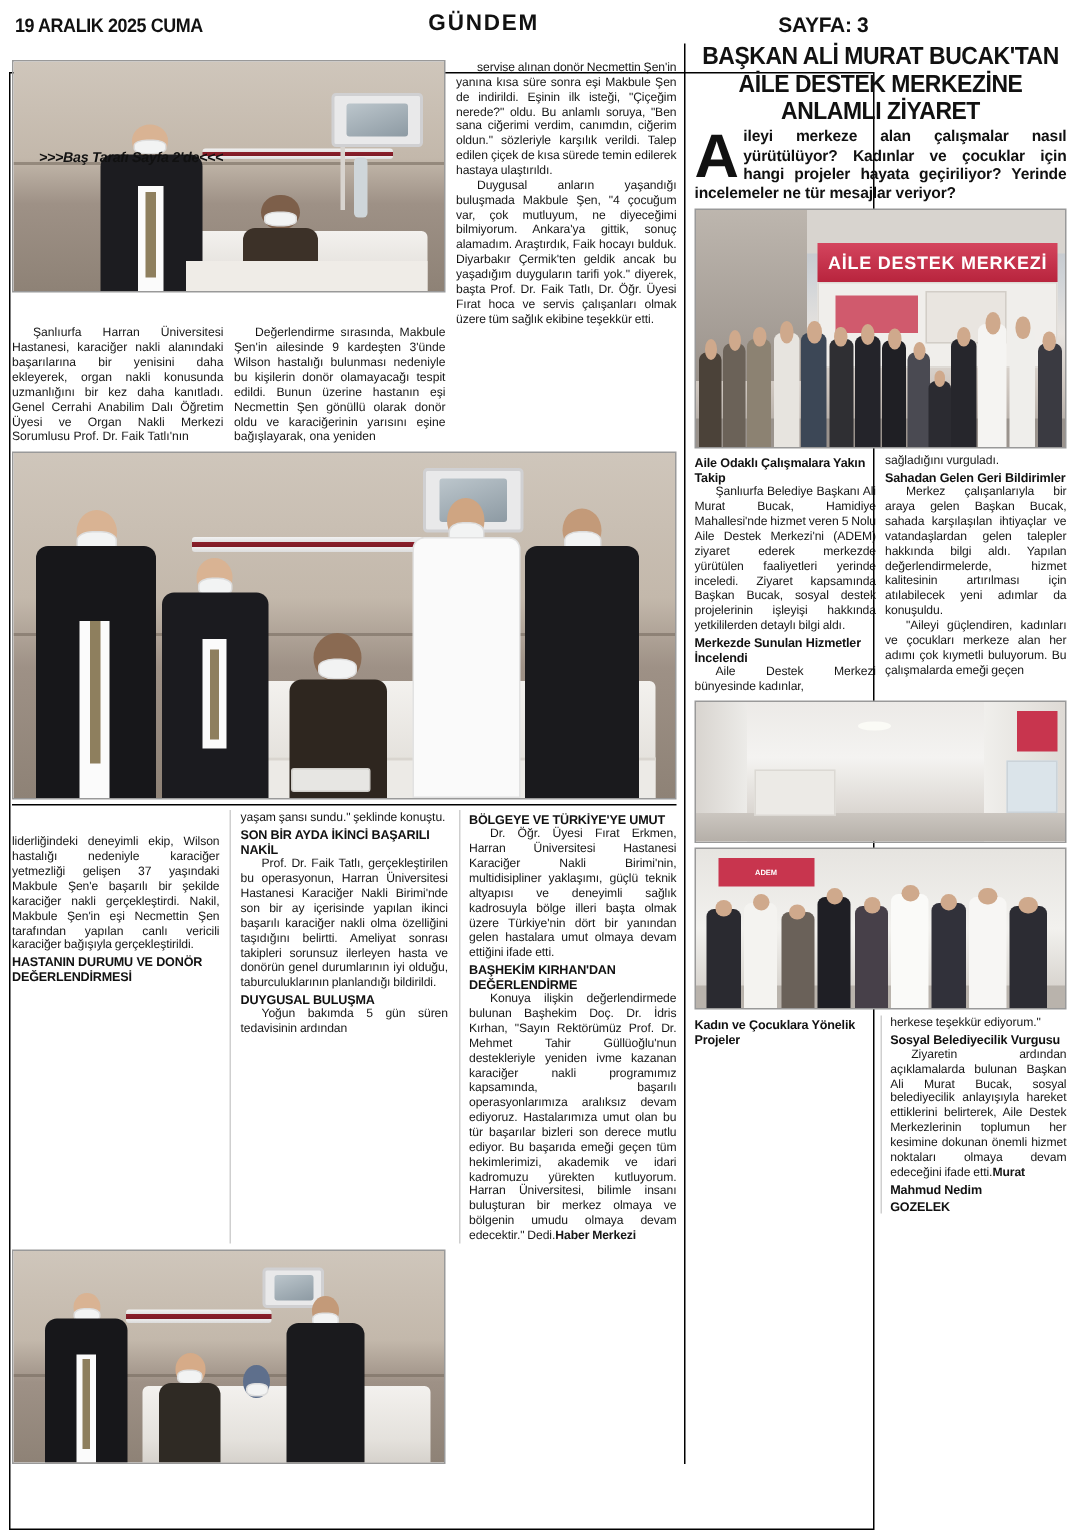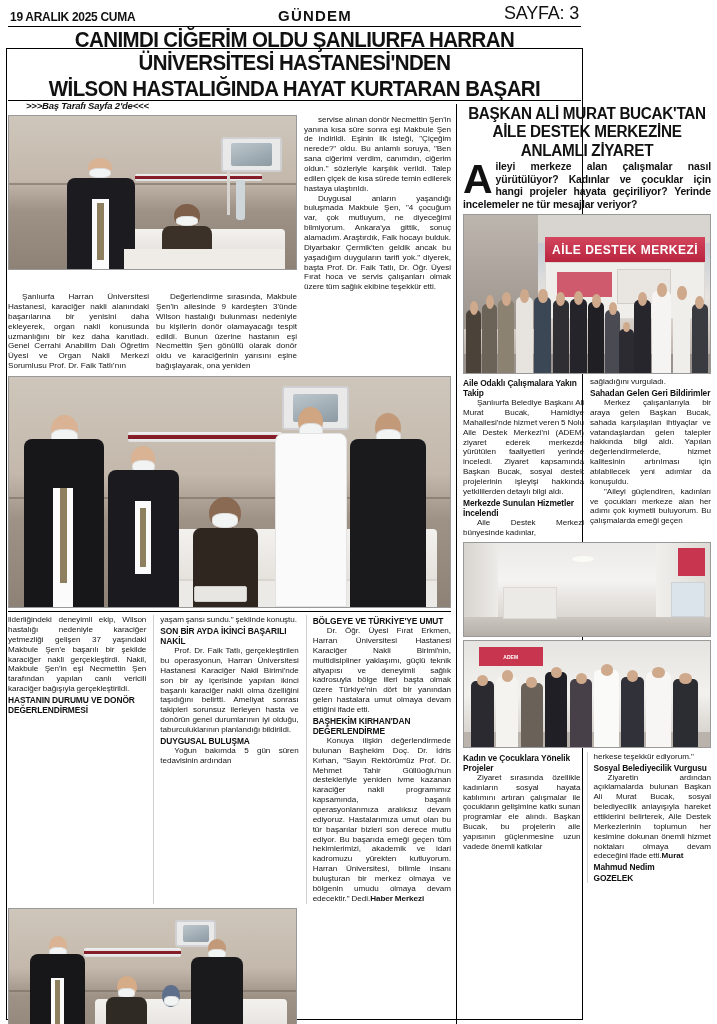--- a/index.html
+++ b/index.html
@@ -38,22 +38,22 @@
     white-space: nowrap;
   }
   .masthead-section {
     font-size: 15px;
     font-weight: 700;
     letter-spacing: 1.2px;
     white-space: nowrap;
     margin-left: -20px;
   }
   .masthead-page {
-    font-size: 18px;
-    font-weight: 400;
+    font-size: 14px;
+    font-weight: 700;
     letter-spacing: -0.2px;
     white-space: nowrap;
   }
 
   
   .banner {
     position: relative;
     height: 22px;
     border: 2px solid #e2231a;
     margin: 1px 2px 2px 2px;
@@ -254,26 +254,20 @@
 
   <div class="masthead">
     <div class="masthead-date">19 ARALIK 2025 CUMA</div>
     <div class="masthead-section">GÜNDEM</div>
     <div class="masthead-page">SAYFA: 3</div>
   </div>
 
 
   <div class="outer-frame"></div>
 
-  <div class="headline-box">
-    <div class="headline">
-      <span class="l1">CANIMDI CİĞERİM OLDU ŞANLIURFA HARRAN ÜNİVERSİTESİ HASTANESİ'NDEN</span>
-      <span class="l2">WİLSON HASTALIĞINDA HAYAT KURTARAN BAŞARI</span>
-    </div>
-  </div>
   <div class="cont-ref">&gt;&gt;&gt;Baş Tarafı Sayfa 2'de&lt;&lt;&lt;</div>
 
   <div class="content">
 
     <div class="left-zone">
 
       <div style="display:flex; gap:7px; margin-top:11px;">
 
         <div style="flex:0 0 289px;">
           <div class="photo" style="height:155px;">
@@ -357,21 +351,21 @@
         <div class="person" style="left:77%; width:18%; height:86%;">
           <div class="p-head" style="left:33%; top:2%; width:33%; height:15%; background:#c39a79;"></div>
           <div class="p-mask" style="left:34%; top:10%; width:32%; height:8%;"></div>
           <div class="p-body" style="left:2%; width:96%; height:85%; background:#1a1a1d;"></div>
         </div>
         <div style="position:absolute; left:42%; bottom:2%; width:12%; height:7%; background:#e7e6e3; border:1px solid #cfcdc9; border-radius:2px;"></div>
       </div>
 
       <div class="bottom-left">
         <div style="display:flex; gap:7px;">
-          <div style="flex:1 1 0; min-width:0;">
+          <div style="flex:1 1 0; min-width:0;margin-top:16px;">
             <p class="body">liderliğindeki deneyimli ekip, Wilson hastalığı nedeniyle karaciğer yetmezliği gelişen 37 yaşındaki Makbule Şen'e başarılı bir şekilde karaciğer nakli gerçekleştirdi. Nakil, Makbule Şen'in eşi Necmettin Şen tarafından yapılan canlı vericili karaciğer bağışıyla gerçekleştirildi.</p>
             <div class="subhead">HASTANIN DURUMU VE DONÖR DEĞERLENDİRMESİ</div>
           </div>
           <div class="colsep" style="flex:1 1 0; min-width:0; padding-left:6px;">
             <p class="body">yaşam şansı sundu." şeklinde konuştu.</p>
             <div class="subhead">SON BİR AYDA İKİNCİ BAŞARILI NAKİL</div>
             <p class="body indent">Prof. Dr. Faik Tatlı, gerçekleştirilen bu operasyonun, Harran Üniversitesi Hastanesi Karaciğer Nakli Birimi'nde son bir ay içerisinde yapılan ikinci başarılı karaciğer nakli olma özelliğini taşıdığını belirtti. Ameliyat sonrası takipleri sorunsuz ilerleyen hasta ve donörün genel durumlarının iyi olduğu, taburculuklarının planlandığı bildirildi.</p>
             <div class="subhead">DUYGUSAL BULUŞMA</div>
             <p class="body indent">Yoğun bakımda 5 gün süren tedavisinin ardından</p>
           </div>
@@ -538,21 +532,20 @@
             <div class="crowd-head" style="left:26%; top:-8%; width:50%; height:15%;"></div>
           </div>
         <div class="crowd-fig" style="left:85%; width:10%; height:64%; background:#2c2c33;">
             <div class="crowd-head" style="left:26%; top:-9%; width:50%; height:16%;"></div>
           </div>
       </div>
 
       <div style="display:flex; gap:6px; margin-top:4px;">
         <div style="flex:1 1 0; min-width:0;">
           <div class="subhead">Kadın ve Çocuklara Yönelik Projeler</div>
-          <p class="body indent">Ziyaret sırasında özellikle kadınların sosyal hayata katılımını artıran çalışmalar ile çocukların gelişimine katkı sunan programlar ele alındı. Başkan Bucak, bu projelerin aile yapısının güçlenmesine uzun vadede önemli katkılar</p>
         </div>
         <div style="flex:1 1 0; min-width:0; border-left:1px solid #cfcfcf; padding-left:6px;">
           <p class="body">herkese teşekkür ediyorum."</p>
           <div class="subhead">Sosyal Belediyecilik Vurgusu</div>
           <p class="body indent"><span>Ziyaretin ardından açıklamalarda bulunan Başkan Ali Murat Bucak, sosyal belediyecilik anlayışıyla hareket ettiklerini belirterek, Aile Destek Merkezlerinin toplumun her kesimine dokunan önemli hizmet noktaları olmaya devam edeceğini ifade etti.</span><span class="bold-inline">Murat</span></p>
           <div class="subhead">Mahmud Nedim</div>
           <div class="subhead">GOZELEK</div>
         </div>
       </div>
 

